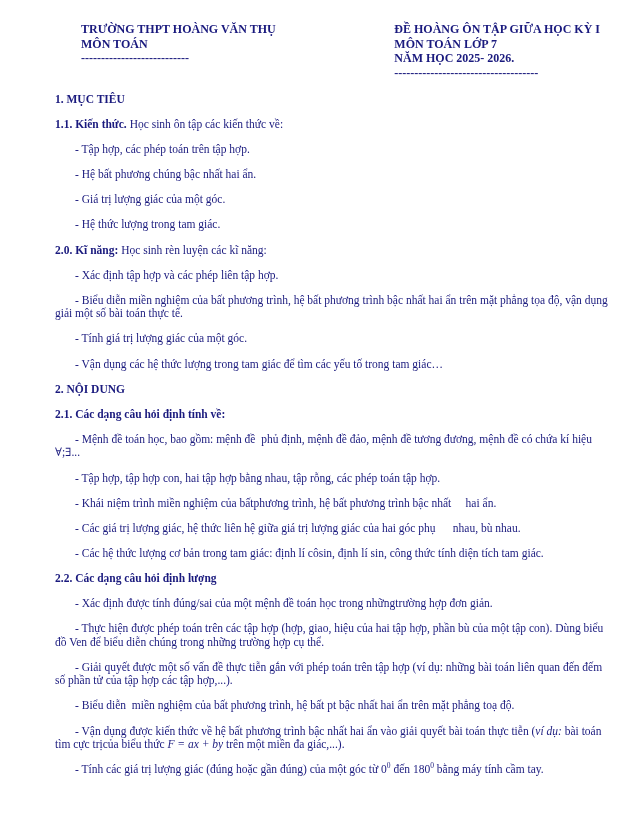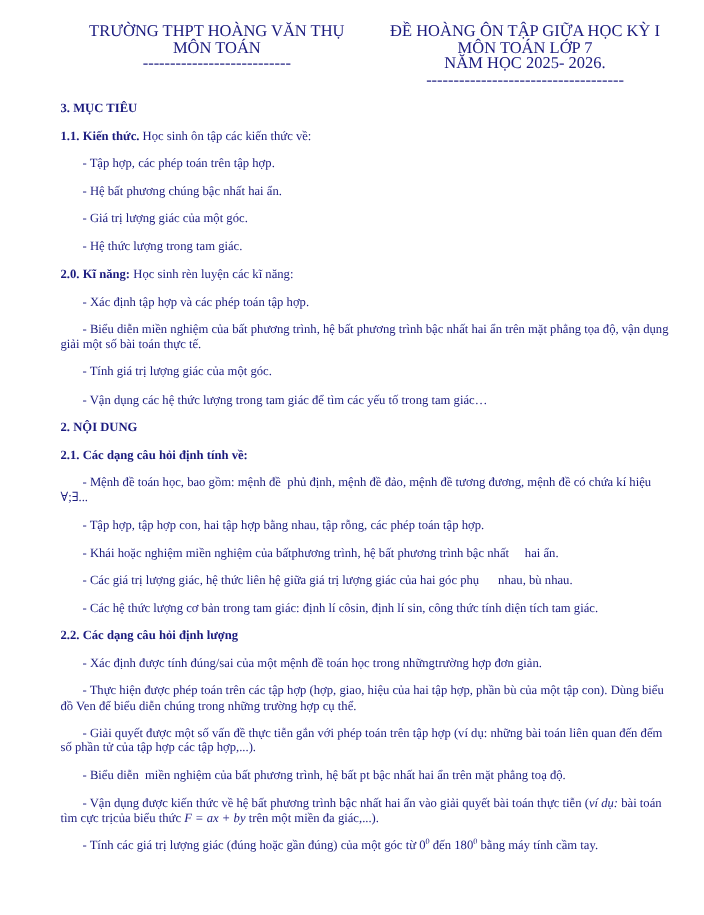--- a/index.html
+++ b/index.html
@@ -2,22 +2,22 @@
 <html><head>
 <meta charset="utf-8">
 <style>
   html,body{margin:0;padding:0}
   body{
     width:640px;height:832px;overflow:hidden;background:#ffffff;
     font-family:"Liberation Serif","DejaVu Serif",serif;
     color:#1a1a7e;
   }
   .page{padding:22px 30px 0 55px}
-  .doc-header{display:flex;justify-content:space-between;text-align:center;
-    font-weight:normal;font-size:15px;line-height:14.5px}
+  .doc-header{display:flex;justify-content:space-between;text-align:left;
+    font-weight:bold;font-size:12px;line-height:14.5px}
   .hl{margin-left:26px}
   .hr{margin-right:10px}
   .hline{display:block}
   main{margin-top:13px}
   .line{font-size:11.5px;line-height:13.6px;white-space:pre-wrap}
   .b{font-weight:bold}
   .i{font-style:italic}
   .bullet{text-indent:20px}
   sup{font-size:7.5px;line-height:0}
 </style>
@@ -34,36 +34,36 @@
     </div>
     <div class="hr">
       <span class="hline">ĐỀ HOÀNG ÔN TẬP GIỮA HỌC KỲ I</span>
       <span class="hline">MÔN TOÁN LỚP  7</span>
       <span class="hline">NĂM HỌC 2025- 2026.</span>
       <span class="hline">------------------------------------</span>
     </div>
   </div>
 
   <main>
-      <p class="line sect"><span class="b">3. MỤC TIÊU</span></p>
+      <p class="line sect"><span class="b">1. MỤC TIÊU</span></p>
       <p class="line sect"><span class="b">1.1. Kiến thức.</span><span> Học sinh ôn tập các kiến thức về:</span></p>
       <p class="line bullet"><span>- Tập hợp, các phép toán trên tập hợp.</span></p>
       <p class="line bullet"><span>- Hệ bất phương chúng bậc nhất hai ẩn.</span></p>
       <p class="line bullet"><span>- Giá trị lượng giác của một góc.</span></p>
       <p class="line bullet"><span>- Hệ thức lượng trong tam giác.</span></p>
       <p class="line sect"><span class="b">2.0. Kĩ năng:</span><span> Học sinh rèn luyện các kĩ năng:</span></p>
-      <p class="line bullet"><span>- Xác định tập hợp và các phép toán tập hợp.</span></p>
+      <p class="line bullet"><span>- Xác định tập hợp và các phép liên tập hợp.</span></p>
       <p class="line bullet"><span>- Biểu diễn miền nghiệm của bất phương trình, hệ bất phương trình bậc nhất hai ẩn trên mặt phẳng tọa độ, vận dụng giải một số bài toán thực tế.</span></p>
       <p class="line bullet"><span>- Tính giá trị lượng giác của một góc.</span></p>
       <p class="line bullet"><span>- Vận dụng các hệ thức lượng trong tam giác để tìm các yếu tố trong tam giác…</span></p>
       <p class="line sect"><span class="b">2. NỘI DUNG</span></p>
       <p class="line sect"><span class="b">2.1. Các dạng câu hỏi định tính về:</span></p>
       <p class="line bullet"><span>- Mệnh đề toán học, bao gồm: mệnh đề  phủ định, mệnh đề đảo, mệnh đề tương đương, mệnh đề có chứa kí hiệu </span><span>∀;∃</span><span>...</span></p>
       <p class="line bullet"><span>- Tập hợp, tập hợp con, hai tập hợp bằng nhau, tập rỗng, các phép toán tập hợp.</span></p>
-      <p class="line bullet"><span>- Khái hoặc nghiệm miền nghiệm của bấtphương trình, hệ bất phương trình bậc nhất     hai ẩn.</span></p>
+      <p class="line bullet"><span>- Khái niệm trình miền nghiệm của bấtphương trình, hệ bất phương trình bậc nhất     hai ẩn.</span></p>
       <p class="line bullet"><span>- Các giá trị lượng giác, hệ thức liên hệ giữa giá trị lượng giác của hai góc phụ      nhau, bù nhau.</span></p>
       <p class="line bullet"><span>- Các hệ thức lượng cơ bản trong tam giác: định lí côsin, định lí sin, công thức tính diện tích tam giác.</span></p>
       <p class="line sect"><span class="b">2.2. Các dạng câu hỏi định lượng</span></p>
       <p class="line bullet"><span>- Xác định được tính đúng/sai của một mệnh đề toán học trong nhữngtrường hợp đơn giản.</span></p>
       <p class="line bullet"><span>- Thực hiện được phép toán trên các tập hợp (hợp, giao, hiệu của hai tập hợp, phần bù của một tập con). Dùng biểu đồ Ven để biểu diễn chúng trong những trường hợp cụ thể.</span></p>
       <p class="line bullet"><span>- Giải quyết được một số vấn đề thực tiễn gắn với phép toán trên tập hợp (ví dụ: những bài toán liên quan đến đếm số phần tử của tập hợp các tập hợp,...).</span></p>
       <p class="line bullet"><span>- Biểu diễn  miền nghiệm của bất phương trình, hệ bất pt bậc nhất hai ẩn trên mặt phẳng toạ độ.</span></p>
       <p class="line bullet"><span>- Vận dụng được kiến thức về hệ bất phương trình bậc nhất hai ẩn vào giải quyết bài toán thực tiễn (</span><span class="i">ví dụ:</span><span> bài toán tìm cực trịcủa biểu thức </span><span class="i">F = ax + by</span><span> trên một miền đa giác,...).</span></p>
       <p class="line bullet"><span>- Tính các giá trị lượng giác (đúng hoặc gần đúng) của một góc từ 0</span><sup>0</sup><span> đến 180</span><sup>0</sup><span> bằng máy tính cầm tay.</span></p>
     </main>

